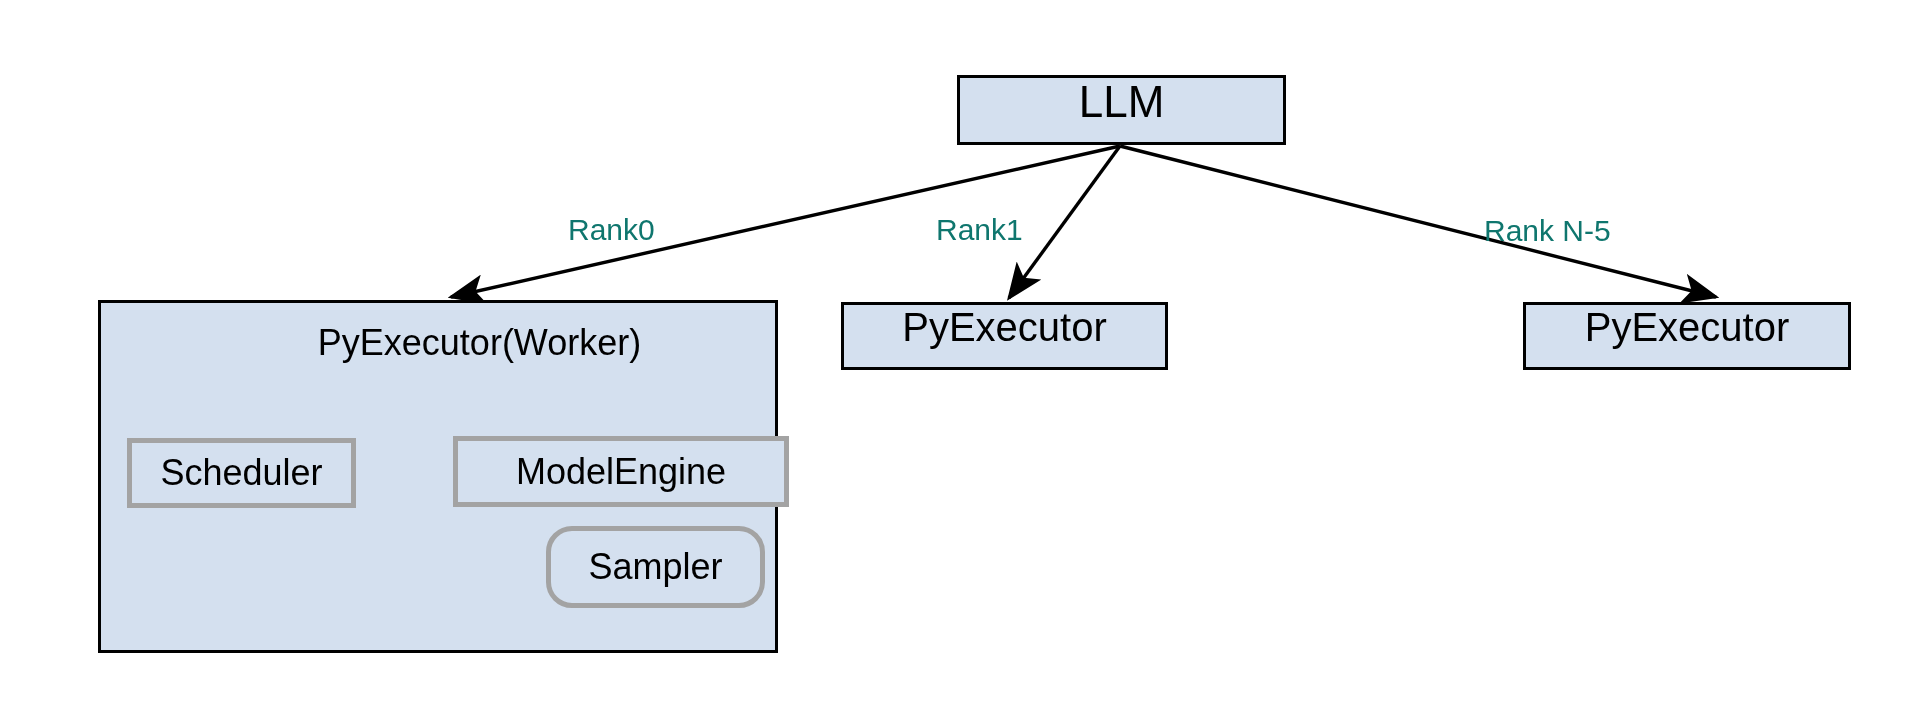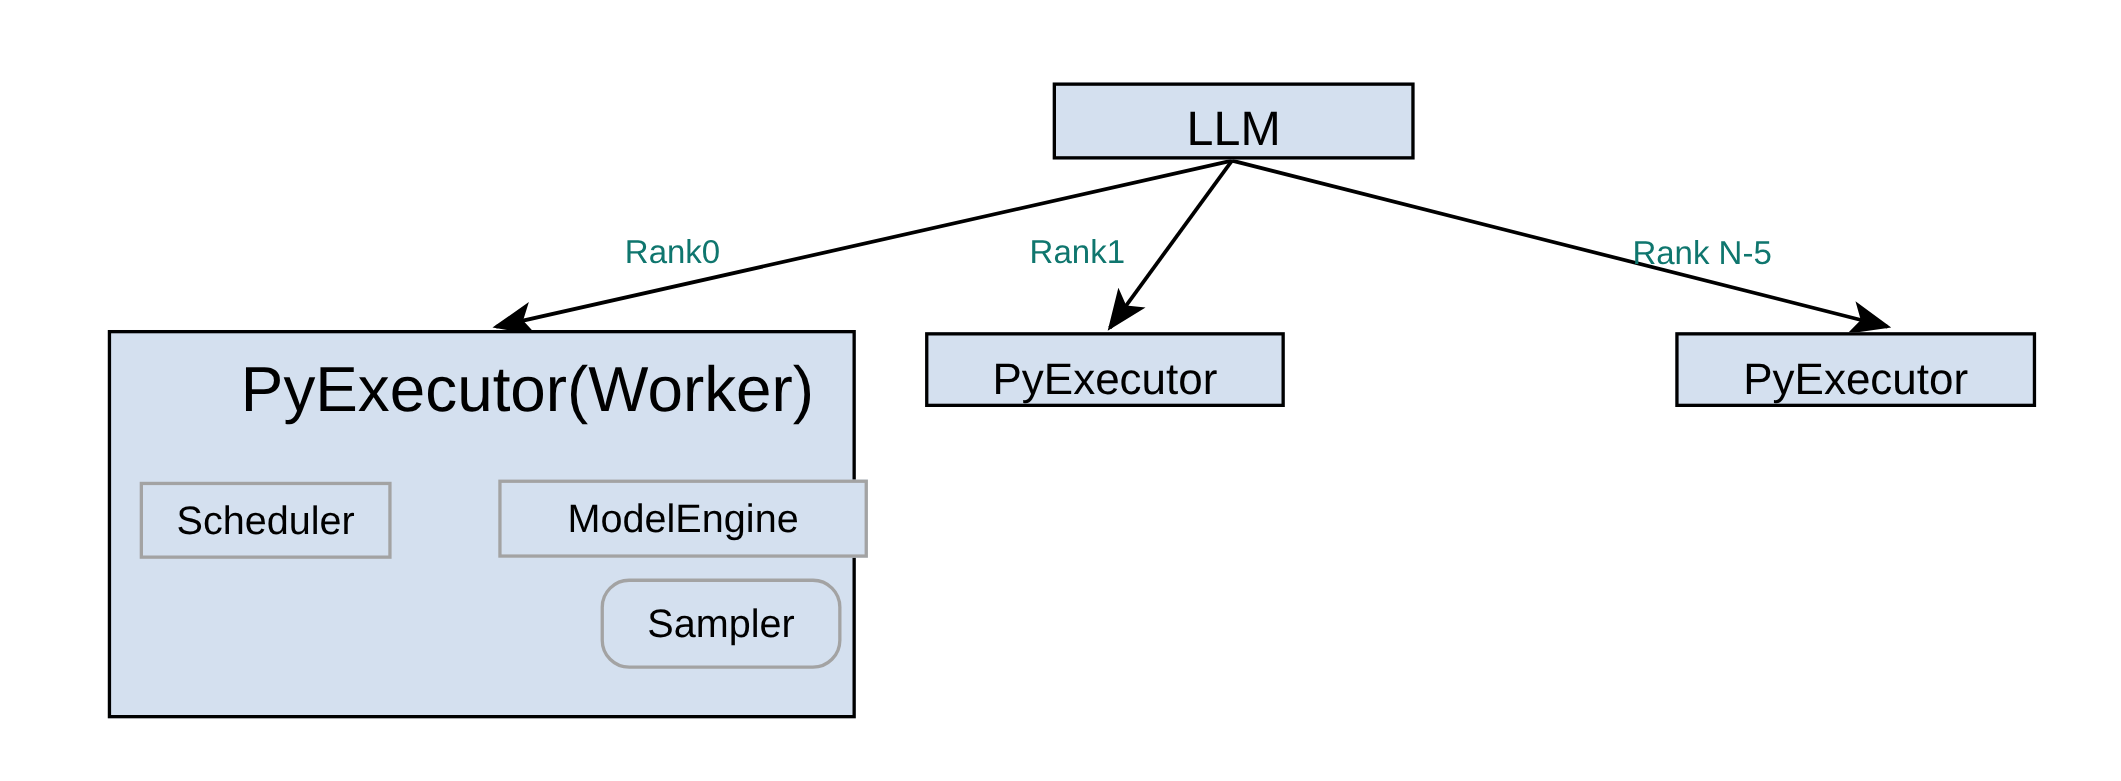--- a/index.html
+++ b/index.html
@@ -26,21 +26,21 @@
     width: 1928px;
     height: 710px;
     pointer-events: none;
   }
   .node {
     position: absolute;
     box-sizing: border-box;
     background: #d4e0ef;
     border: 3px solid #000000;
     display: flex;
-    align-items: flex-end;
+    align-items: flex-start;
     justify-content: center;
     text-align: center;
     line-height: 1.1;
     white-space: nowrap;
   }
   .node-label {
     display: block;
   }
 
   
@@ -60,31 +60,31 @@
     height: 353px;
     display: block;
     padding: 0;
   }
   #node-worker-title {
     position: absolute;
     left: 0;
     top: 20px;
     width: 757px;
     text-align: center;
-    font-size: 58px;
+    font-size: 36px;
     line-height: 1.1;
     white-space: nowrap;
   }
 
   
   .subnode {
     position: absolute;
     box-sizing: border-box;
     background: #d4e0ef;
-    border: 3px solid #a3a3a3;
+    border: 5px solid #a3a3a3;
     display: flex;
     align-items: center;
     justify-content: center;
     text-align: center;
     font-size: 36px;
     white-space: nowrap;
   }
   #node-scheduler {
     left: 26px;
     top: 135px;

